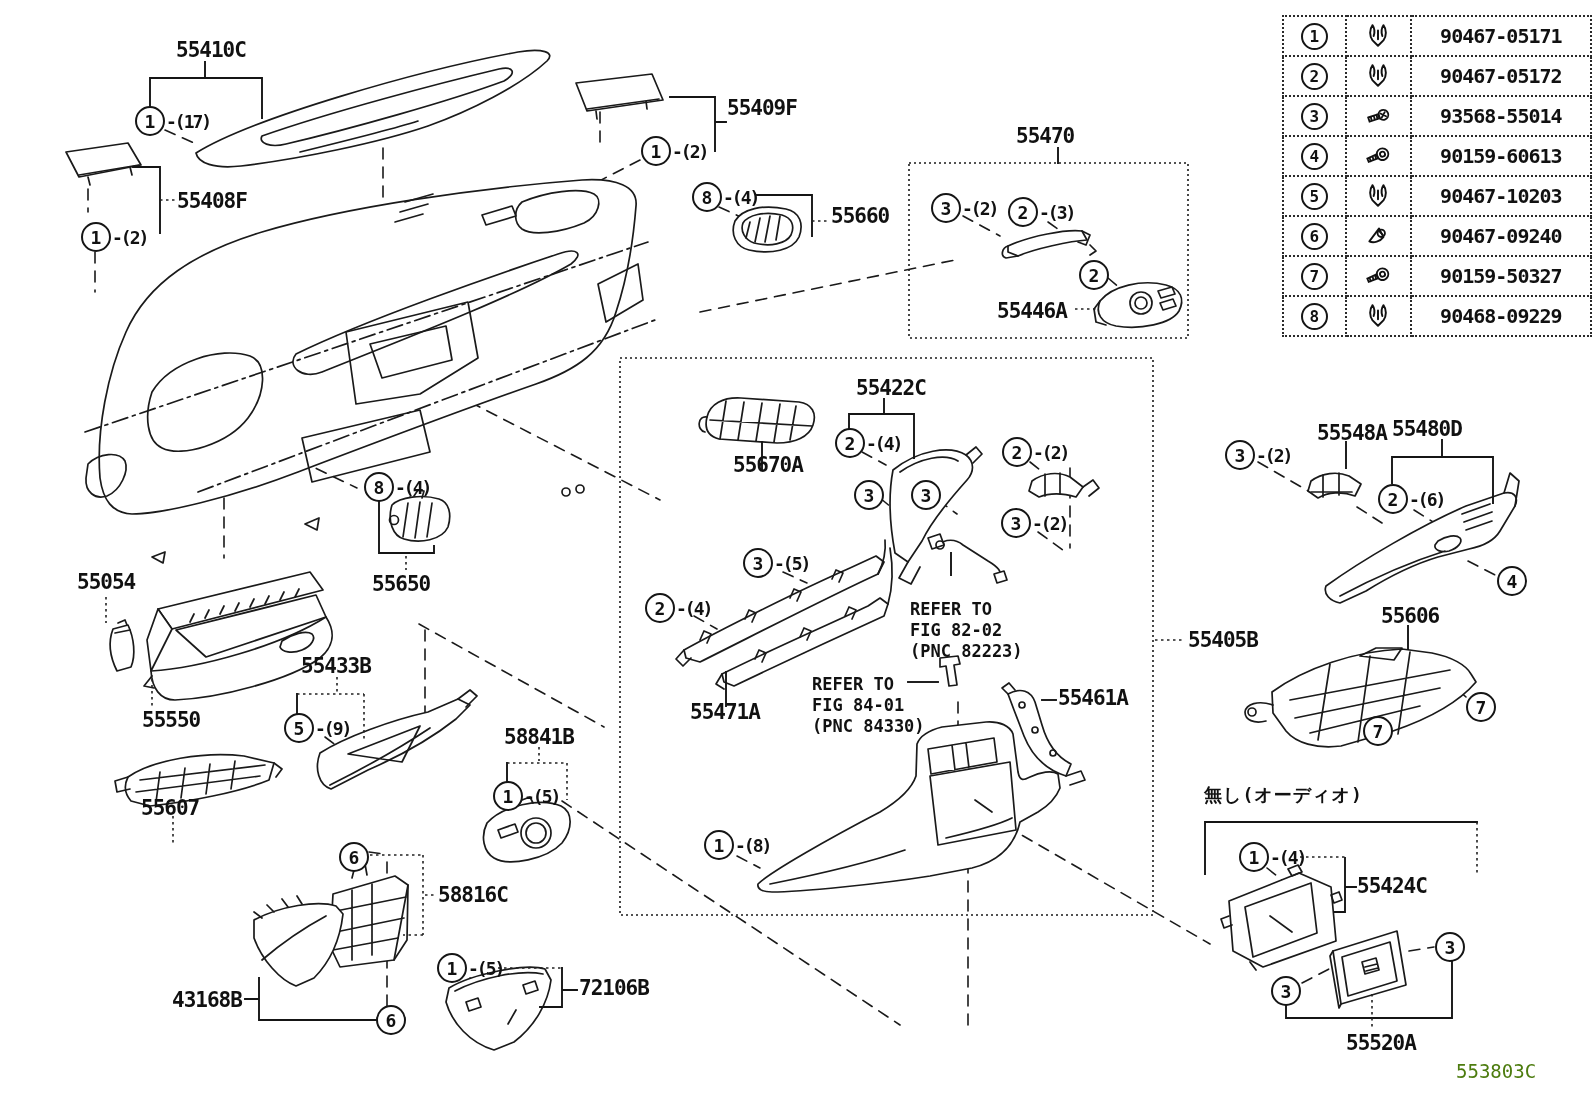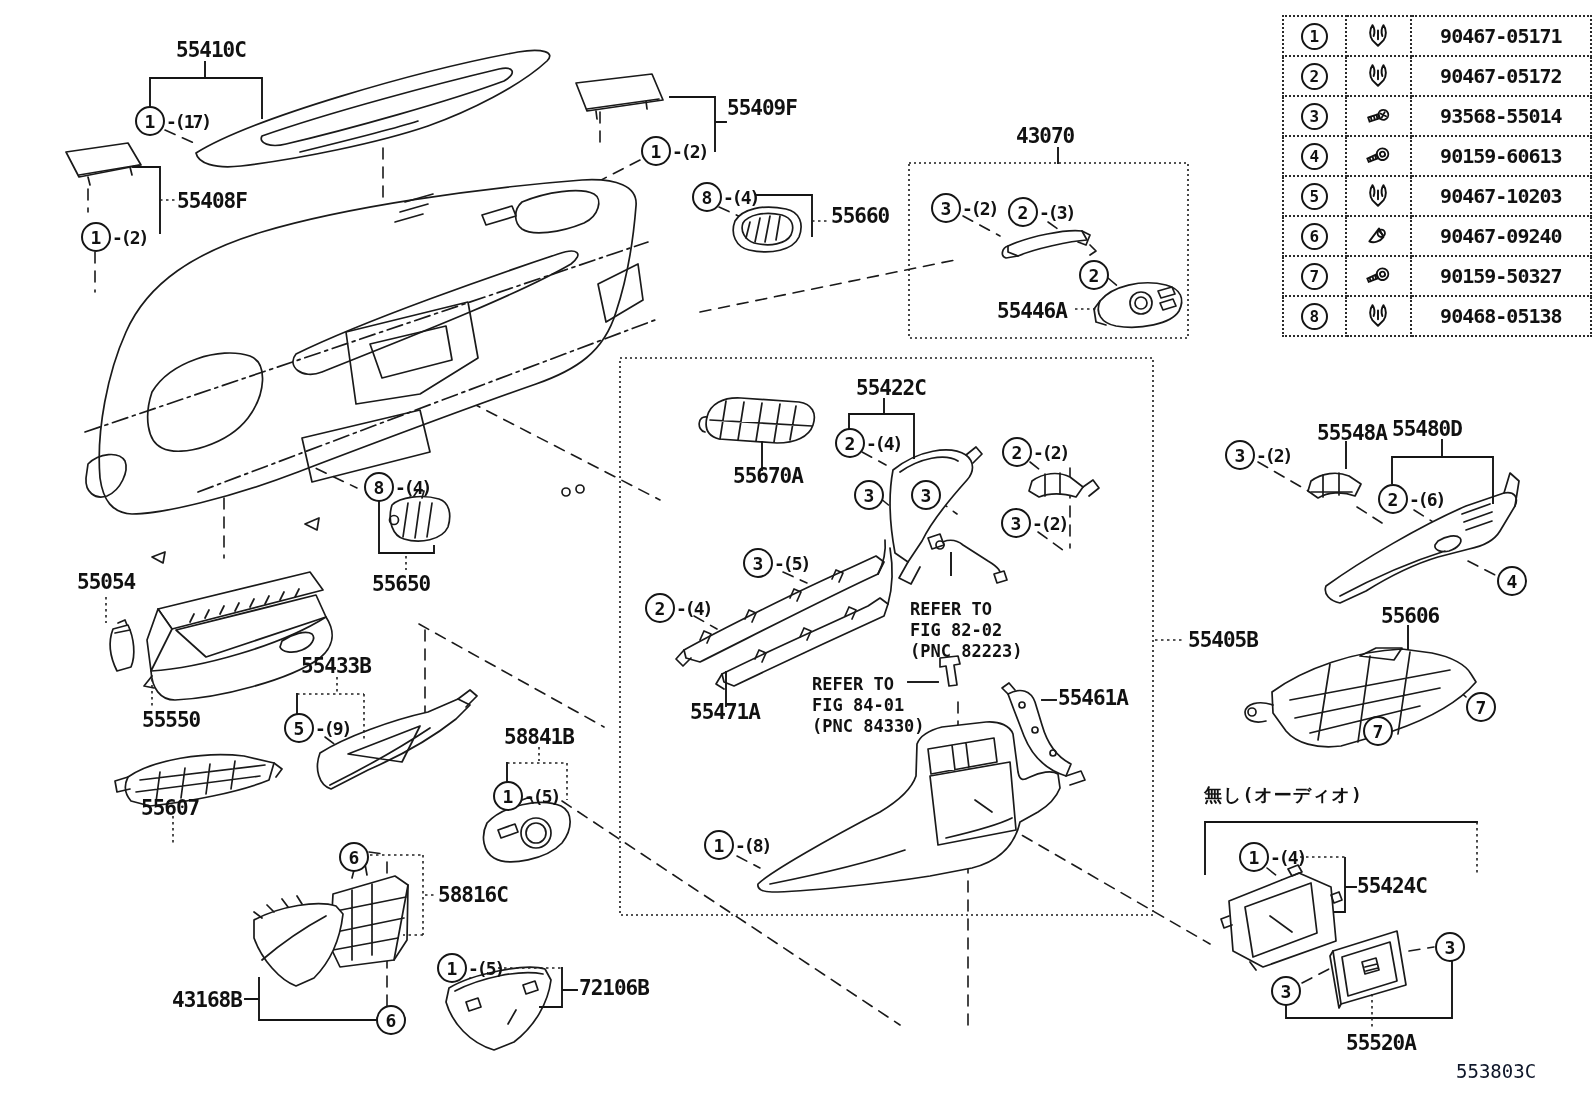--- a/index.html
+++ b/index.html
@@ -1,21 +1,21 @@
 <!DOCTYPE html>
 <html><head>
 <meta charset="utf-8">
 <style>
   html,body{margin:0;padding:0;background:#fff;}
   #stage{position:relative;width:1592px;height:1099px;background:#ffffff;overflow:hidden;
          font-family:"DejaVu Sans Mono",monospace;color:#111;}
   #art{position:absolute;left:0;top:0;}
   .plabel{position:absolute;font:700 21px "DejaVu Sans Mono",monospace;letter-spacing:-1px;
           white-space:nowrap;color:#111;}
-  .code{position:absolute;font:400 19px "DejaVu Sans Mono",monospace;letter-spacing:0;color:#0f172a;text-align:center;}
+  .code{position:absolute;font:400 19px "DejaVu Sans Mono",monospace;letter-spacing:0;color:#4d7c0f;text-align:center;}
   .note{position:absolute;font:700 17px "DejaVu Sans Mono",monospace;line-height:21px;
         white-space:pre-line;color:#111;margin-top:24px;}
   .jnote{position:absolute;font:700 18px "DejaVu Sans Mono",monospace;color:#111;letter-spacing:1px;}
   .callout{position:absolute;display:flex;align-items:center;transform:translate(-15px,-15px);}
   .co-c{width:30px;height:30px;box-sizing:border-box;border:2.5px solid #151515;border-radius:50%;
         background:#fff;display:flex;align-items:center;justify-content:center;
         font:700 18px "DejaVu Sans Mono",monospace;flex:0 0 auto;}
   .co-n{font:700 18px "DejaVu Sans Mono",monospace;letter-spacing:-2px;margin-left:1px;white-space:nowrap;}
   
   .ftable{position:absolute;left:1282px;top:15px;border-collapse:collapse;background:#fff;}
@@ -314,24 +314,24 @@
       <path d="M1477,822 V874"></path>
       <path d="M1300,857 H1345"></path>
       <path d="M1372,994 V1029"></path>
     </g>
   </svg>
 
   <div class="plabel" style="left:176px;top:38px">55410C</div>
   <div class="plabel" style="left:177px;top:189px">55408F</div>
   <div class="plabel" style="left:727px;top:96px">55409F</div>
   <div class="plabel" style="left:831px;top:204px">55660</div>
-  <div class="plabel" style="left:1016px;top:124px">43070</div>
+  <div class="plabel" style="left:1016px;top:124px">55470</div>
   <div class="plabel" style="left:997px;top:299px">55446A</div>
   <div class="plabel" style="left:856px;top:376px">55422C</div>
-  <div class="plabel" style="left:733px;top:464px">55670A</div>
+  <div class="plabel" style="left:733px;top:453px">55670A</div>
   <div class="plabel" style="left:372px;top:572px">55650</div>
   <div class="plabel" style="left:77px;top:570px">55054</div>
   <div class="plabel" style="left:142px;top:708px">55550</div>
   <div class="plabel" style="left:301px;top:654px">55433B</div>
   <div class="plabel" style="left:504px;top:725px">58841B</div>
   <div class="plabel" style="left:141px;top:796px">55607</div>
   <div class="plabel" style="left:438px;top:883px">58816C</div>
   <div class="plabel" style="left:172px;top:988px">43168B</div>
   <div class="plabel" style="left:579px;top:976px">72106B</div>
   <div class="plabel" style="left:690px;top:700px">55471A</div>
@@ -541,18 +541,18 @@
       </tr>
       <tr>
         <td class="c1">
             <div class="tnum">8</div>
           </td>
         <td class="c2">
             <svg class="ticon" width="26" height="26" viewBox="0 0 24 24">
               <use href="#ic-clip"></use>
             </svg>
           </td>
-        <td class="c3"><span class="pnum">90468-05138</span></td>
+        <td class="c3"><span class="pnum">90468-09229</span></td>
       </tr>
     </tbody>
   </table>
 
 </div>
 
 </body></html>

